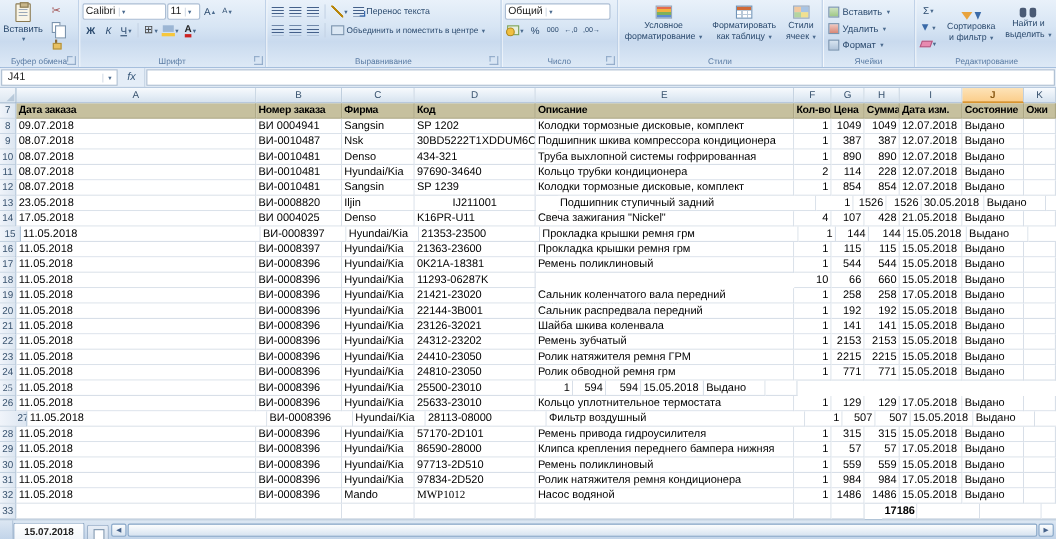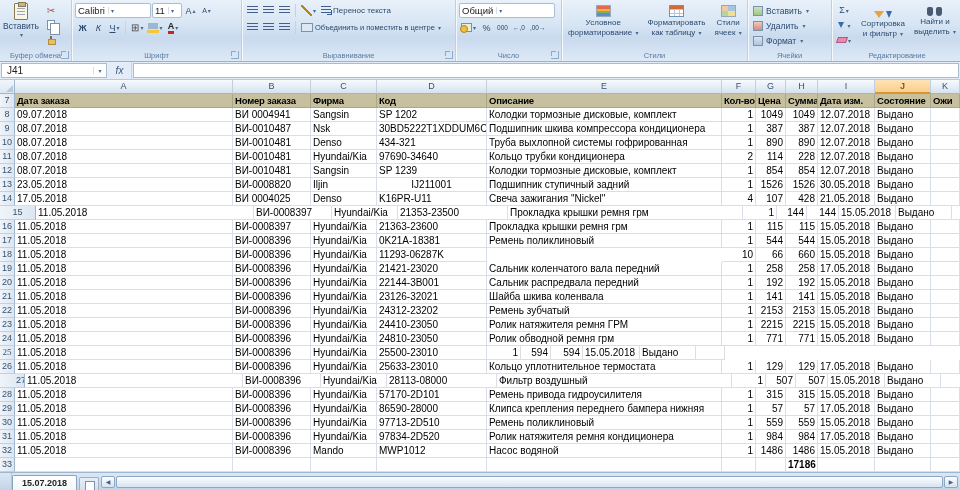--- a/index.html
+++ b/index.html
@@ -505,21 +505,21 @@
       <div class="xb xc" style="width: 57px;">12.07.2018</div>
       <div class="xb xc" style="width: 56px;">Выдано</div>
       <div class="xb xc" style="width: 29px;"></div>
     </div>
     <div class="xrow">
       <div class="xb rownum" style="width: 15px;">13</div>
       <div class="xb xc" style="width: 218px;">23.05.2018</div>
       <div class="xb xc" style="width: 78px;">ВИ-0008820</div>
       <div class="xb xc" style="width: 66px;">Iljin</div>
       <div class="xb xc" style="width: 110px; text-align: center;">IJ211001</div>
-      <div class="xb xc" style="width: 235px;">Подшипник ступичный задний</div>
+      <div class="xb xc" style="width: 235px; margin-left: 20px;">Подшипник ступичный задний</div>
       <div class="xb xc num" style="width: 34px;">1</div>
       <div class="xb xc num" style="width: 30px;">1526</div>
       <div class="xb xc num" style="width: 32px;">1526</div>
       <div class="xb xc" style="width: 57px;">30.05.2018</div>
       <div class="xb xc" style="width: 56px;">Выдано</div>
       <div class="xb xc" style="width: 29px;"></div>
     </div>
     <div class="xrow">
       <div class="xb rownum" style="width: 15px;">14</div>
       <div class="xb xc" style="width: 218px;">17.05.2018</div>
@@ -528,21 +528,21 @@
       <div class="xb xc" style="width: 110px;">K16PR-U11</div>
       <div class="xb xc" style="width: 235px;">Свеча зажигания "Nickel"</div>
       <div class="xb xc num" style="width: 34px;">4</div>
       <div class="xb xc num" style="width: 30px;">107</div>
       <div class="xb xc num" style="width: 32px;">428</div>
       <div class="xb xc" style="width: 57px;">21.05.2018</div>
       <div class="xb xc" style="width: 56px;">Выдано</div>
       <div class="xb xc" style="width: 29px;"></div>
     </div>
     <div class="xrow">
-      <div class="xb rownum" style="width: 36px; text-align: center;">15</div>
+      <div class="xb rownum" style="width: 19px; text-align: center;">15</div>
       <div class="xb xc" style="width: 218px;">11.05.2018</div>
       <div class="xb xc" style="width: 78px;">ВИ-0008397</div>
       <div class="xb xc" style="width: 66px;">Hyundai/Kia</div>
       <div class="xb xc" style="width: 110px;">21353-23500</div>
       <div class="xb xc" style="width: 235px;">Прокладка крышки ремня грм</div>
       <div class="xb xc num" style="width: 34px;">1</div>
       <div class="xb xc num" style="width: 30px;">144</div>
       <div class="xb xc num" style="width: 32px;">144</div>
       <div class="xb xc" style="width: 57px;">15.05.2018</div>
       <div class="xb xc" style="width: 56px;">Выдано</div>
@@ -769,39 +769,39 @@
       <div class="xb xc num" style="width: 32px;">984</div>
       <div class="xb xc" style="width: 57px;">17.05.2018</div>
       <div class="xb xc" style="width: 56px;">Выдано</div>
       <div class="xb xc" style="width: 29px;"></div>
     </div>
     <div class="xrow">
       <div class="xb rownum" style="width: 15px;">32</div>
       <div class="xb xc" style="width: 218px;">11.05.2018</div>
       <div class="xb xc" style="width: 78px;">ВИ-0008396</div>
       <div class="xb xc" style="width: 66px;">Mando</div>
-      <div class="xb xc" style="width: 110px;">MWP1012</div>
+      <div class="xb xc" style="width: 110px; font-family: Liberation Serif, serif;">MWP1012</div>
       <div class="xb xc" style="width: 235px;">Насос водяной</div>
       <div class="xb xc num" style="width: 34px;">1</div>
       <div class="xb xc num" style="width: 30px;">1486</div>
       <div class="xb xc num" style="width: 32px;">1486</div>
       <div class="xb xc" style="width: 57px;">15.05.2018</div>
       <div class="xb xc" style="width: 56px;">Выдано</div>
       <div class="xb xc" style="width: 29px;"></div>
     </div>
     <div class="xrow">
       <div class="xb rownum" style="width: 15px;">33</div>
       <div class="xb xc" style="width: 218px;"></div>
       <div class="xb xc" style="width: 78px;"></div>
       <div class="xb xc" style="width: 66px;"></div>
       <div class="xb xc" style="width: 110px;"></div>
       <div class="xb xc" style="width: 235px;"></div>
       <div class="xb xc num" style="width: 34px;"></div>
       <div class="xb xc num" style="width: 30px;"></div>
-      <div class="xb xc num total" style="width: 32px;">17186</div>
+      <div class="xb xc num total" style="width: 32px; margin-left: 16px;">17186</div>
       <div class="xb xc" style="width: 57px;"></div>
       <div class="xb xc" style="width: 56px;"></div>
       <div class="xb xc" style="width: 29px;"></div>
     </div>
   </div>
 
 <div class="tabbar">
   <div class="tabnav"></div>
   <div class="sheettab">
       <span>15.07.2018</span>

